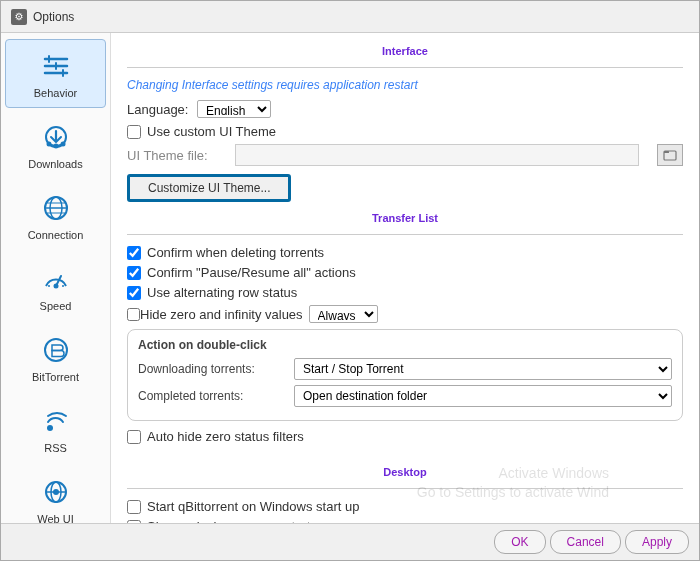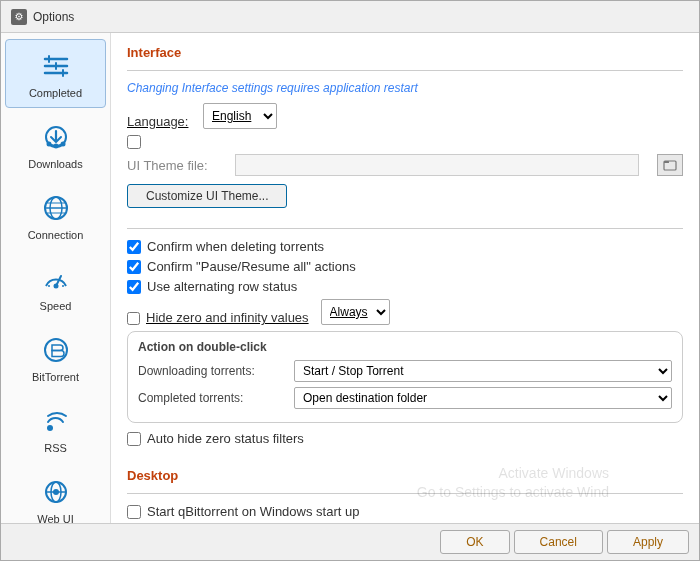--- a/index.html
+++ b/index.html
@@ -83,55 +83,54 @@
       color: #333;
     }
     
     .panel {
       flex: 1;
       padding: 12px 16px;
       overflow-y: auto;
       background: #fff;
     }
     .section-title {
-      font-size: 13px;
+      font-size: 11px;
       font-weight: 600;
-      color: #c2410c;
+      color: #6d28d9;
       margin-bottom: 6px;
+      text-align: center;
     }
     .section-divider {
       border: none;
       border-top: 1px solid #ccc;
       margin: 10px 0;
     }
     .notice-text {
       font-size: 12px;
       color: #3b82f6;
       font-style: italic;
       margin-bottom: 8px;
     }
     .form-row {
       display: flex;
-      align-items: flex-end;
+      align-items: center;
       margin-bottom: 6px;
-      gap: 6px;
-      text-decoration: underline;
     }
     .form-label {
       color: #333;
       font-size: 13px;
       min-width: 70px;
     }
     select {
       font-size: 12px;
       padding: 2px 4px;
       border: 1px solid #aaa;
       background: #fff;
       border-radius: 2px;
-      height: 26px;
+      height: 18px;
     }
     .checkbox-row {
       display: flex;
       align-items: center;
       margin-bottom: 5px;
       gap: 6px;
     }
     .checkbox-row input[type=checkbox] {
       width: 14px; height: 14px;
       cursor: pointer;
@@ -165,21 +164,21 @@
       border: 1px solid #aaa;
       cursor: pointer;
       display: flex; align-items: center; justify-content: center;
       font-size: 14px;
       color: #555;
     }
     .customize-btn {
       display: inline-block;
       padding: 4px 18px;
       background: #f0f0f0;
-      border: 1px solid #0369a1;
+      border: 3px solid #0369a1;
       border-radius: 3px;
       cursor: pointer;
       font-size: 12px;
       color: #333;
       margin-bottom: 10px;
     }
     .group-box {
       border: 1px solid #ccc;
       border-radius: 8px;
       padding: 8px 10px;
@@ -215,27 +214,27 @@
     .bottom-bar {
       background: #f0f0f0;
       border-top: 1px solid #ccc;
       padding: 6px 10px;
       display: flex;
       align-items: center;
       justify-content: flex-end;
       gap: 4px;
     }
     .btn {
-      padding: 4px 25px;
+      padding: 4px 16px;
       font-size: 12px;
       border: 1px solid #aaa;
-      border-radius: 3px;
+      border-radius: 11px;
       cursor: pointer;
       background: #f5f5f5;
-      color: #a16207;
+      color: #a21caf;
     }
     .activate-watermark {
       position: absolute;
       bottom: 20px;
       right: 90px;
       color: rgba(0,0,0,0.12);
       font-size: 14px;
       text-align: right;
       pointer-events: none;
       line-height: 1.4;
@@ -267,21 +266,21 @@
         <div class="sidebar-icon">
           <svg viewBox="0 0 30 30" fill="none">
             <line x1="4" y1="8" x2="26" y2="8" stroke="#1a7abf" stroke-width="2.5" stroke-linecap="round"></line>
             <line x1="4" y1="15" x2="26" y2="15" stroke="#1a7abf" stroke-width="2.5" stroke-linecap="round"></line>
             <line x1="4" y1="22" x2="26" y2="22" stroke="#1a7abf" stroke-width="2.5" stroke-linecap="round"></line>
             <line x1="8" y1="5" x2="8" y2="11" stroke="#1a7abf" stroke-width="2" stroke-linecap="round"></line>
             <line x1="15" y1="12" x2="15" y2="18" stroke="#1a7abf" stroke-width="2" stroke-linecap="round"></line>
             <line x1="22" y1="19" x2="22" y2="25" stroke="#1a7abf" stroke-width="2" stroke-linecap="round"></line>
           </svg>
         </div>
-        <span class="sidebar-label">Completed</span>
+        <span class="sidebar-label">Behavior</span>
       </div>
 
       <div class="sidebar-item">
         <div class="sidebar-icon">
           <svg viewBox="0 0 30 30" fill="none">
             <circle cx="15" cy="15" r="10" stroke="#1a7abf" stroke-width="2"></circle>
             <line x1="15" y1="9" x2="15" y2="18" stroke="#1a7abf" stroke-width="2.2" stroke-linecap="round"></line>
             <polyline points="10,15 15,20 20,15" stroke="#1a7abf" stroke-width="2" fill="none" stroke-linecap="round" stroke-linejoin="round"></polyline>
             <circle cx="8" cy="22" r="2.5" fill="#1a7abf"></circle>
             <circle cx="15" cy="24" r="2.5" fill="#1a7abf"></circle>
@@ -372,38 +371,40 @@
             <option>English</option>
             <option>French</option>
             <option>German</option>
             <option>Spanish</option>
           </select>
         </div>
 
         
         <div class="checkbox-row">
           <input type="checkbox" id="customTheme" style="">
+          <label for="customTheme" class="checkbox-label">Use custom UI Theme</label>
         </div>
 
         
         <div class="theme-file-row">
           <span class="theme-file-label" style="color:#888;">UI Theme file:</span>
           <input type="text" class="theme-file-input" disabled="" style="flex: 1 1 0%; height: 22px; border: 1px solid rgb(204, 204, 204); background: rgb(245, 245, 245); font-size: 12px;">
           <button class="theme-file-btn">
             <svg width="14" height="14" viewBox="0 0 14 14">
                 <rect x="1" y="3" width="12" height="9" rx="1" fill="none" stroke="#777" stroke-width="1.2"></rect>
                 <rect x="1" y="3" width="5" height="2" rx="0.5" fill="#777"></rect>
               </svg>
           </button>
         </div>
 
         
         <button class="customize-btn">Customize UI Theme...</button>
 
         
+        <div class="section-title">Transfer List</div>
         <hr class="section-divider">
 
         <div class="checkbox-row">
           <input type="checkbox" id="confirmDelete" checked="" style="">
           <label for="confirmDelete" class="checkbox-label">Confirm when deleting torrents</label>
         </div>
 
         <div class="checkbox-row">
           <input type="checkbox" id="confirmPause" checked="" style="">
           <label for="confirmPause" class="checkbox-label">Confirm "Pause/Resume all" actions</label>

